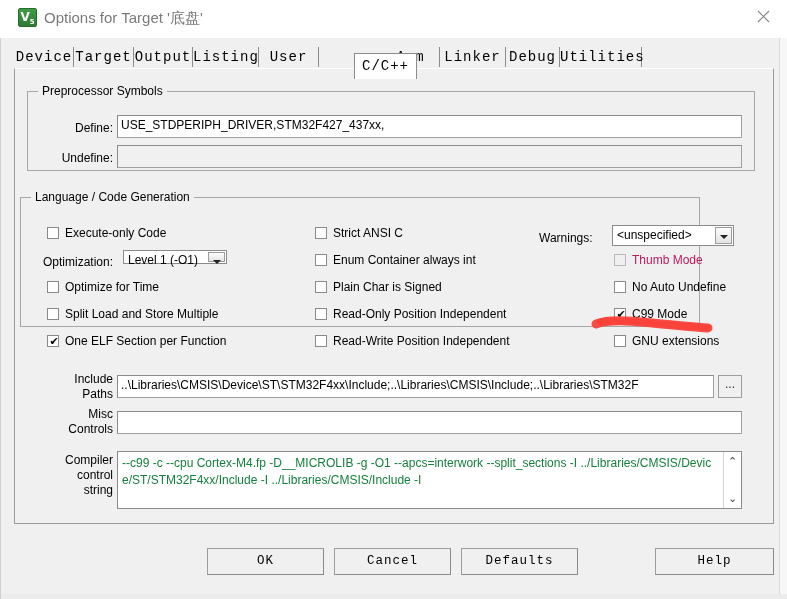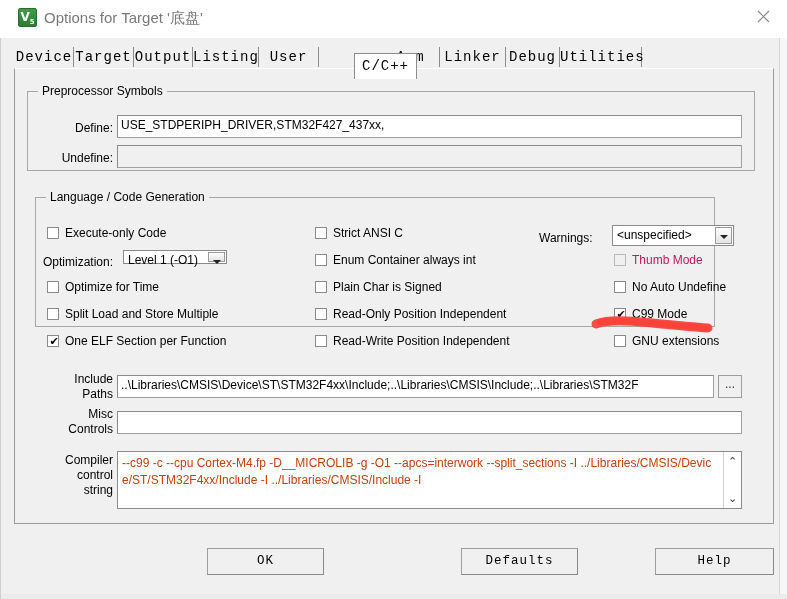--- a/index.html
+++ b/index.html
@@ -149,21 +149,21 @@
   }
 
   
   .memo{
     position:absolute;box-sizing:border-box;
     background:#ffffff;border:1px solid #8b8b8b;
     overflow:hidden;
   }
   .memo .content{
     position:absolute;left:4px;top:3px;right:20px;
-    font-size:12px;color:#c2410c;line-height:17px;white-space:pre-wrap;word-break:break-all;
+    font-size:12px;color:#15803d;line-height:17px;white-space:pre-wrap;word-break:break-all;
   }
   .memo .sb{
     position:absolute;right:0;top:0;bottom:0;width:17px;
     background:#ffffff;border-left:1px solid #d2d2d2;
   }
   .memo .sb .up,.memo .sb .dn{
     position:absolute;left:0;width:17px;height:17px;
     font-size:11px;line-height:17px;text-align:center;color:#3d3d3d;
     font-family:"DejaVu Sans",sans-serif;
   }
@@ -217,21 +217,21 @@
     <div class="page-inner">
 
       <div class="group" style="left:12px;top:22px;width:728px;height:80px;">
         <div class="legend">Preprocessor Symbols</div>
       </div>
       <div class="lbl right" style="left:28px;top:52px;width:70px;">Define:</div>
       <div class="textbox" style="left:102px;top:46px;width:625px;height:23px;">USE_STDPERIPH_DRIVER,STM32F427_437xx,</div>
       <div class="lbl right" style="left:22px;top:82px;width:76px;">Undefine:</div>
       <div class="textbox ro" style="left:102px;top:76px;width:625px;height:23px;"></div>
 
-      <div class="group" style="left:20px;top:128px;width:680px;height:130px;text-decoration:underline;">
+      <div class="group" style="left:5px;top:128px;width:680px;height:130px;text-decoration:underline;">
         <div class="legend">Language / Code Generation</div>
       </div>
 
       <div class="checkbox" style="left:32px;top:158px;"></div>
       <div class="cb-label" style="left:50px;top:157px;">Execute-only Code</div>
 
       <div class="lbl" style="left:28px;top:186px;text-align:right;">Optimization:</div>
       <div class="combo" style="left:108px;top:181px;width:104px;height:14px;">
         <div class="cv">Level 1 (-O1)</div>
         <div class="arrowbtn">
@@ -310,20 +310,21 @@
         <div class="sb">
           <div class="up">⌃</div>
           <div class="dn">⌄</div>
         </div>
       </div>
 
     </div>
   </div>
 
   <div class="btn" style="left:207px;top:548px;width:117px;height:27px;line-height:25px;">OK</div>
+  <div class="btn" style="left:334px;top:548px;width:117px;height:27px;line-height:25px;">Cancel</div>
   <div class="btn" style="left:655px;top:548px;width:119px;height:27px;line-height:25px;">Help</div>
   <div class="btn" style="left:461px;top:548px;width:117px;height:27px;line-height:25px;">Defaults</div>
 
   <svg class="annot" width="180" height="50" viewBox="0 0 180 50">
     <path d="M36 24 C 50 19, 70 21, 92 23 C 112 25, 132 27, 148 28" stroke="#F9423A" stroke-width="9" stroke-linecap="round" fill="none" opacity="0.95"></path>
     <path d="M40 22 C 60 20, 85 22, 110 25 C 125 26, 140 27, 147 28" stroke="#F9423A" stroke-width="6" stroke-linecap="round" fill="none" opacity="0.95"></path>
   </svg>
 
 </div>
 

